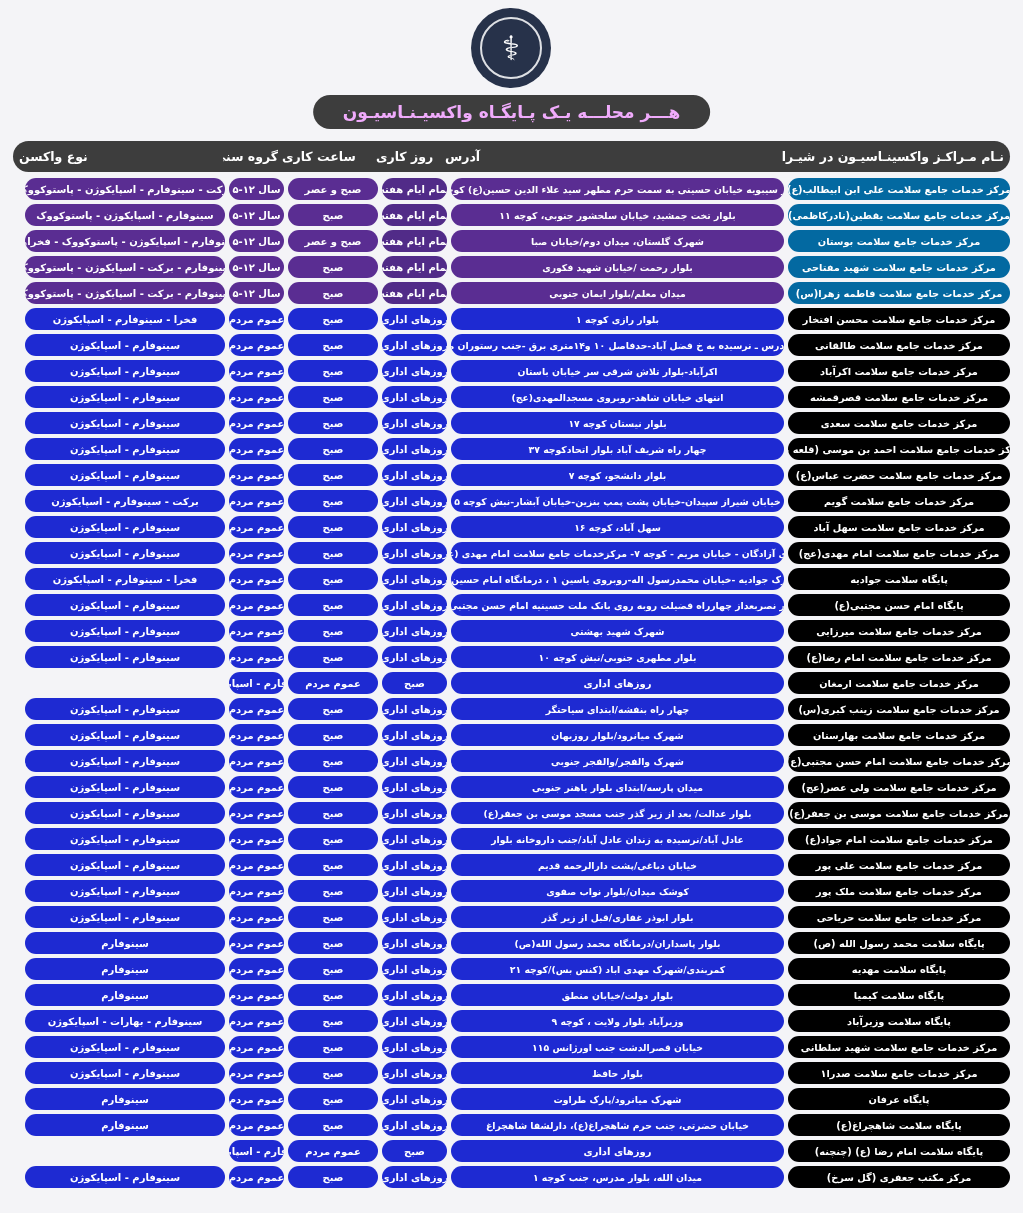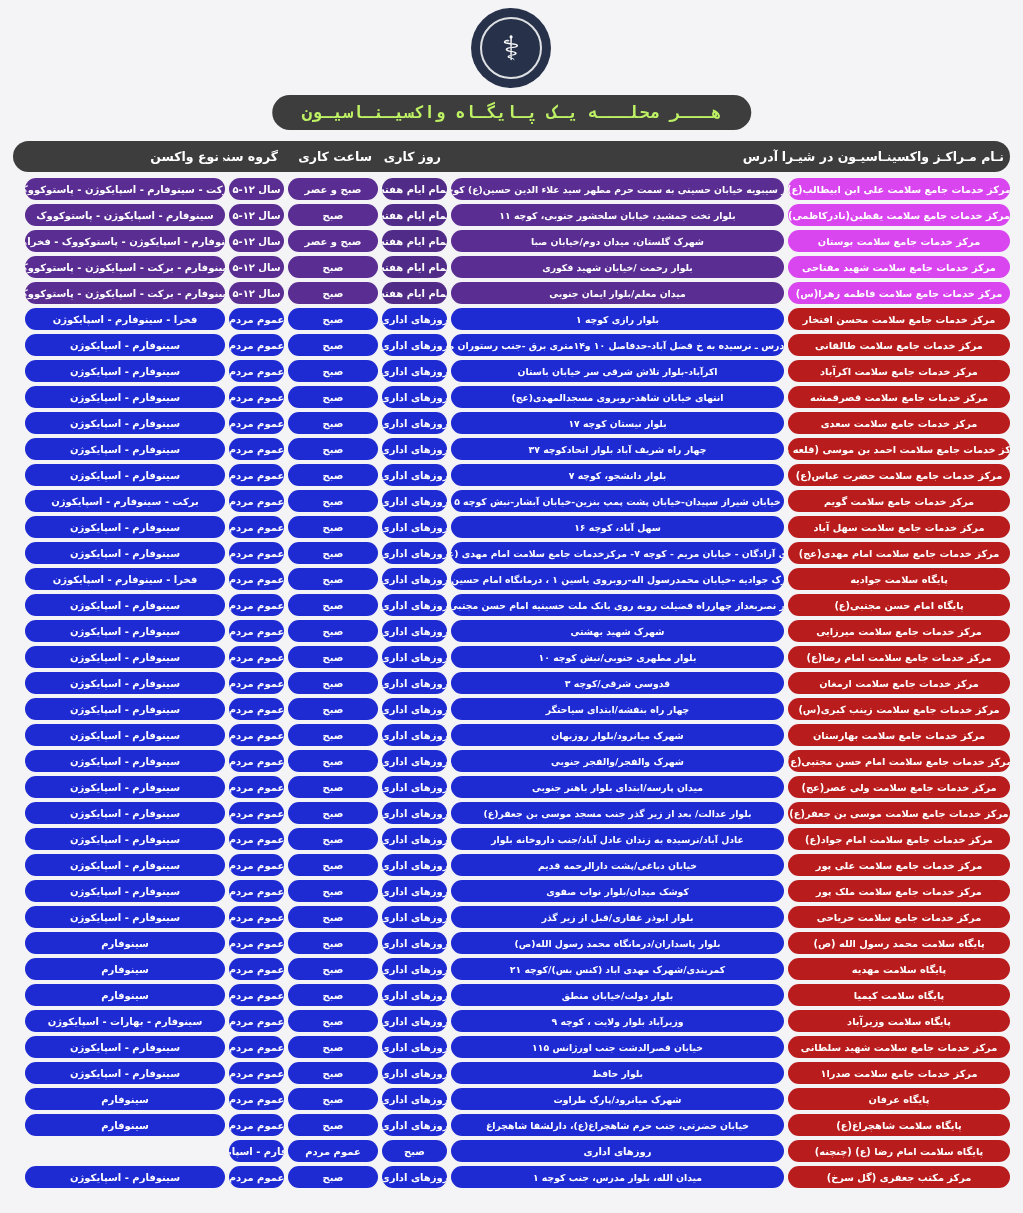--- a/index.html
+++ b/index.html
@@ -17,52 +17,52 @@
   }
   .logo-inner {
     width:62px; height:62px; border-radius:50%;
     border:2px solid rgba(255,255,255,.85);
     display:flex; align-items:center; justify-content:center;
   }
   .logo-glyph { color:#fff; font-size:34px; line-height:1; }
   
   .title-pill {
     position:absolute; top:95px; left:50%; transform:translateX(-50%);
-    background:#3d3d3d; color:#bef264; border-radius:20px;
-    padding:7px 30px; font-size:17px; font-weight:bold; white-space:nowrap;font-family:Liberation Mono, monospace;
+    background:#3d3d3d; color:#f0abfc; border-radius:20px;
+    padding:7px 30px; font-size:17px; font-weight:bold; white-space:nowrap;
   }
   
   .table-wrap { position:absolute; top:141px; right:13px; width:997px; }
   .grid {
     display:grid; direction:rtl;
     grid-template-columns:222px 333px 65px 90px 55px 200px;
     column-gap:4px;
   }
   .header-bar {
     background:#3d3d3d; border-radius:16px; height:31px;
     align-items:center; margin-bottom:6px; padding:0 6px;
   }
   .header-bar .hcell {
-    color:#fff; font-size:12.5px; font-weight:bold; text-align:right;
+    color:#fff; font-size:12.5px; font-weight:bold; text-align:left;
     white-space:nowrap; overflow:hidden;
   }
   .rows .row { margin-bottom:4px; }
   .cell {
     height:22px; border-radius:11px; color:#fff;
     font-size:10px; font-weight:bold;
     display:flex; align-items:center; justify-content:center;
     padding:0 8px; white-space:nowrap; overflow:hidden;
   }
   .col-address { font-size:9.3px; }
   .col-name { font-size:9.8px; }
   .purple .cell { background:#5a2d92; }
-  .purple .col-name { background:#d946ef; }
+  .purple .col-name { background:#0369a1; }
   .purple .col-day { background:#512b88; }
   .blue .cell { background:#1e2ad2; }
-  .blue .col-name { background:#b91c1c; }
+  .blue .col-name { background:#000000; }
 </style>
 </head>
 <body>
 
 <div class="page">
 
   <div class="logo">
     <div class="logo-inner">
       <span class="logo-glyph">⚕</span>
     </div>
@@ -227,21 +227,20 @@
         <div class="grid row blue">
           <div class="cell col-name">مرکز خدمات جامع سلامت امام رضا(ع)</div>
           <div class="cell col-address">بلوار مطهری جنوبی/نبش کوچه ۱۰</div>
           <div class="cell col-day">روزهای اداری</div>
           <div class="cell col-hours">صبح</div>
           <div class="cell col-age">عموم مردم</div>
           <div class="cell col-vaccine">سینوفارم - اسپایکوژن</div>
         </div>
         <div class="grid row blue">
           <div class="cell col-name">مرکز خدمات جامع سلامت ارمغان</div>
-          <div class="cell col-address">قدوسی شرقی/کوچه ۳</div>
           <div class="cell col-day">روزهای اداری</div>
           <div class="cell col-hours">صبح</div>
           <div class="cell col-age">عموم مردم</div>
           <div class="cell col-vaccine">سینوفارم - اسپایکوژن</div>
         </div>
         <div class="grid row blue">
           <div class="cell col-name">مرکز خدمات جامع سلامت زینب کبری(س)</div>
           <div class="cell col-address">چهار راه بنفشه/ابتدای سیاحتگر</div>
           <div class="cell col-day">روزهای اداری</div>
           <div class="cell col-hours">صبح</div>

